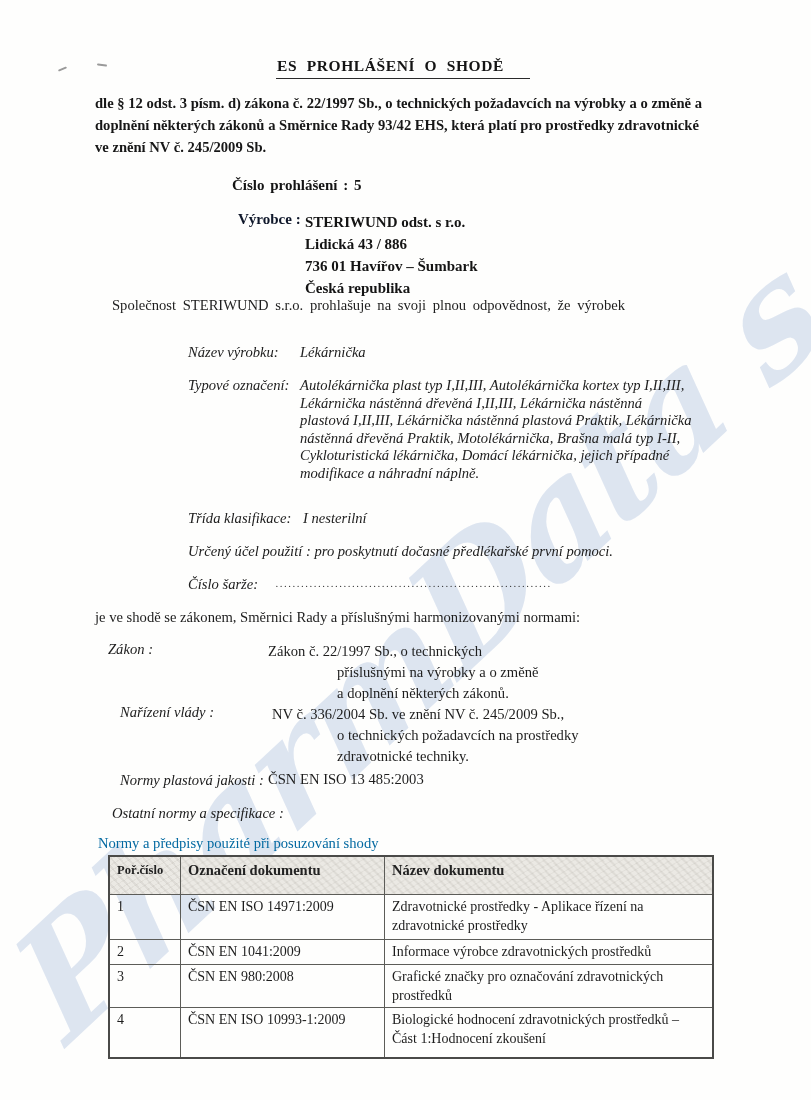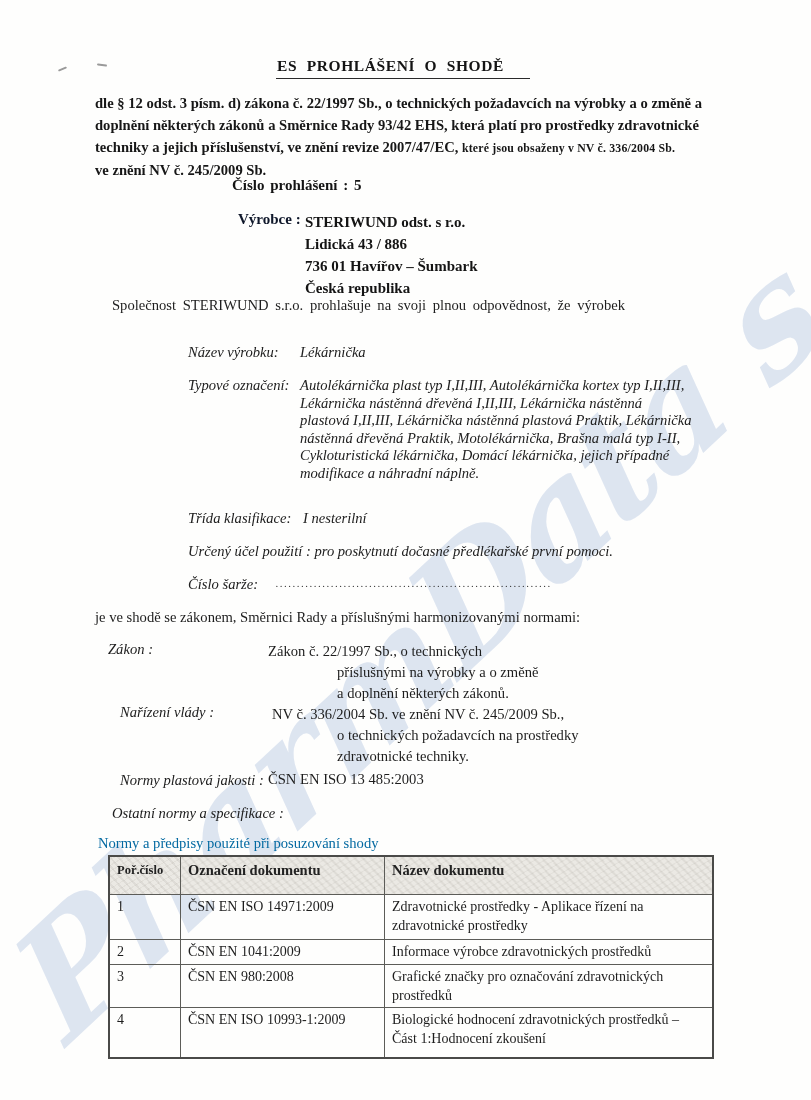--- a/index.html
+++ b/index.html
@@ -98,21 +98,20 @@
   <div class="content">
 
     <div class="pen-mark abs" style="left:58px;top:68px;width:9px;transform:rotate(-22deg);"></div>
     <div class="pen-mark abs" style="left:97px;top:64px;width:10px;transform:rotate(8deg);"></div>
 
     <div class="abs doc-title">ES  PROHLÁŠENÍ  O  SHODĚ</div>
 
     <div class="abs intro">
       <div class="ln">dle § 12 odst. 3 písm. d) zákona č. 22/1997 Sb., o technických požadavcích na výrobky a o změně a</div>
       <div class="ln">doplnění některých zákonů a  Směrnice Rady 93/42 EHS, která  platí pro prostředky zdravotnické</div>
-      <div class="ln"><span>techniky a jejich příslušenství, ve znění revize 2007/47/EC, </span><span class="small">které jsou obsaženy v NV č. 336/2004 Sb.</span></div>
       <div class="ln">ve znění NV č. 245/2009 Sb.</div>
     </div>
 
     <div class="abs decl-no">Číslo prohlášení :  5</div>
 
     <div class="abs mfr-label">Výrobce :</div>
     <div class="abs mfr-block">
       <div class="ln">STERIWUND odst. s r.o.</div>
       <div class="ln">Lidická 43 / 886</div>
       <div class="ln">736 01 Havířov – Šumbark</div>

